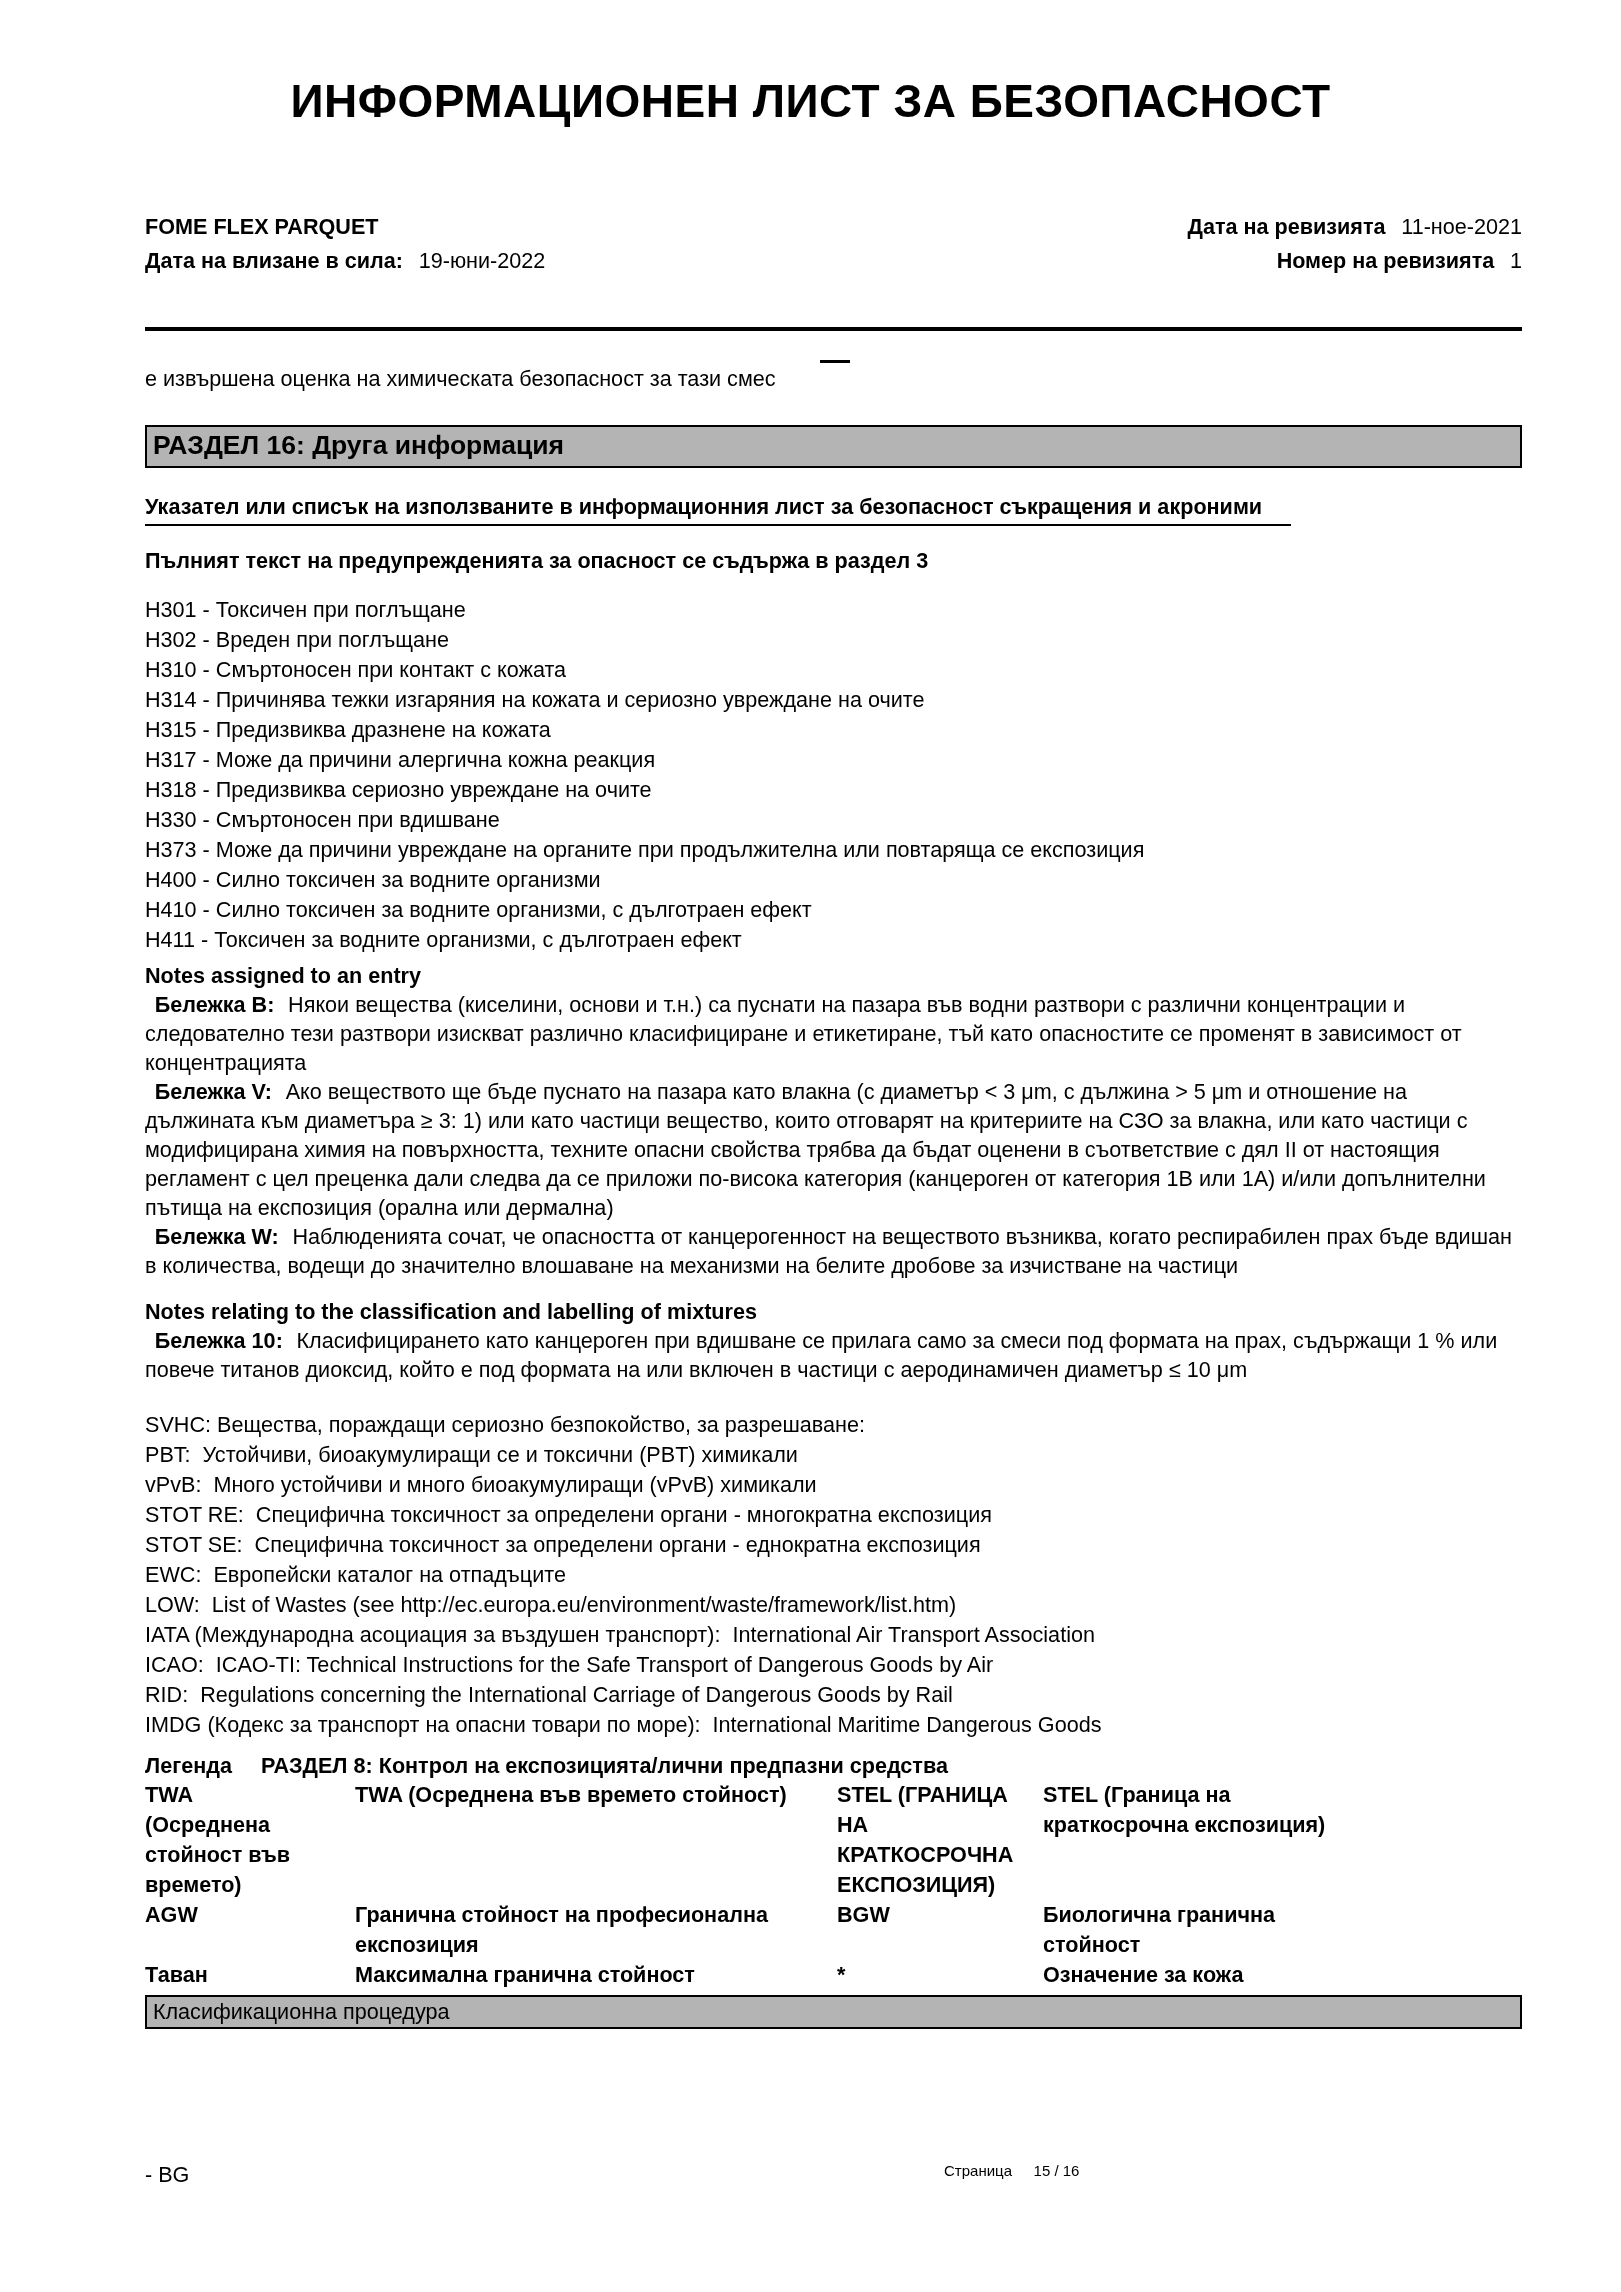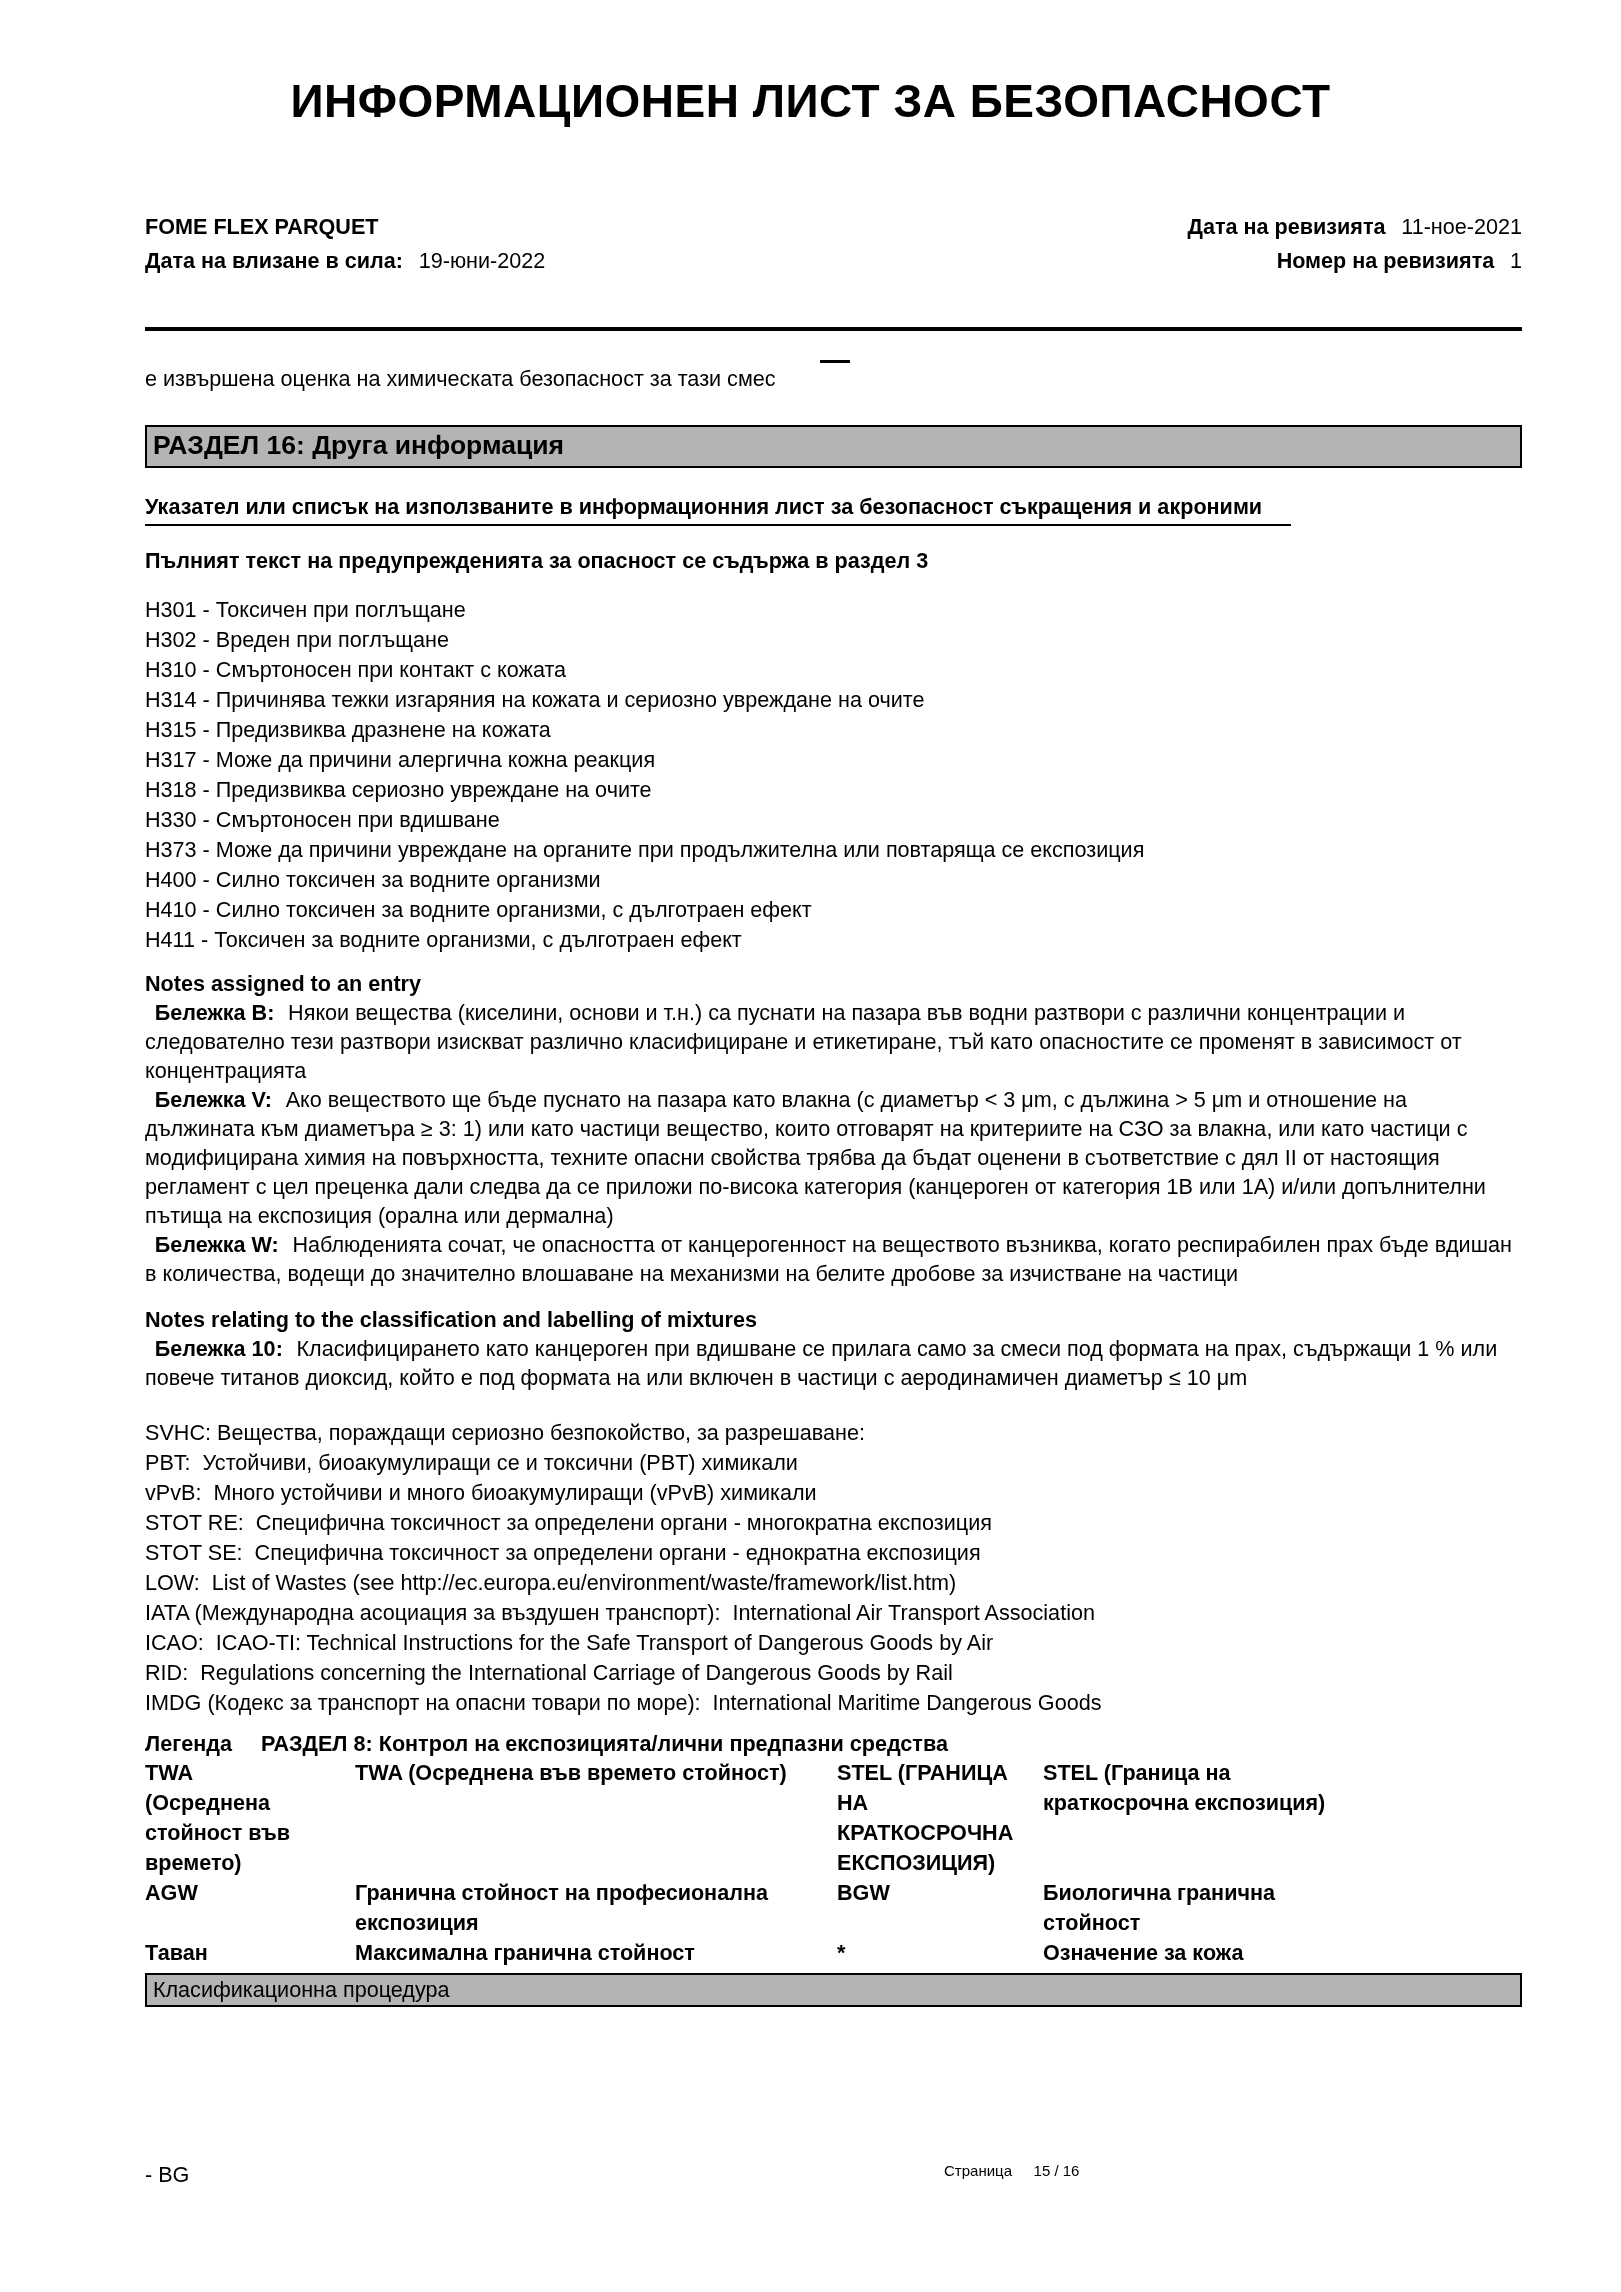--- a/index.html
+++ b/index.html
@@ -47,21 +47,21 @@
   .abbrev-heading-wrap { margin-top:24.5px; }
   .abbrev-heading {
     display:inline-block;
     font-weight:bold;
     border-bottom:2px solid #000;
     padding:0 29px 2.9px 0;
   }
   .hazard-heading { margin-top:19.6px; font-weight:bold; }
   .hazard-list { margin-top:20px; }
   .hazard-list > div { line-height:30px; white-space:pre-wrap; }
-  .notes-heading { margin-top:14px; font-weight:bold; }
+  .notes-heading { margin-top:6px; font-weight:bold; }
   .notes2-heading { margin-top:17.6px; font-weight:bold; }
   .note { margin:0; text-indent:9.8px; line-height:29px; }
   .note-label { font-weight:bold; margin-right:13.7px; }
   .abbrev-list { margin-top:25.5px; }
   .abbrev-list > div { line-height:30px; white-space:pre-wrap; }
   .legend-heading { margin-top:10.8px; font-weight:bold; }
   .legend-sec8 { margin-left:29px; }
   .legend-grid {
     display:grid;
     grid-template-columns:210px 482px 206px 1fr;
@@ -148,20 +148,21 @@
     <div class="notes2-heading">Notes relating to the classification and labelling of mixtures</div>
 
     <p class="note"><span class="note-label">Бележка 10:</span><span>Класифицирането като канцероген при вдишване се прилага само за смеси под формата на прах, съдържащи 1 % или повече титанов диоксид, който е под формата на или включен в частици с аеродинамичен диаметър ≤ 10 μm</span></p>
 
     <div class="abbrev-list">
       <div>SVHC: Вещества, пораждащи сериозно безпокойство, за разрешаване:</div>
       <div>PBT:  Устойчиви, биоакумулиращи се и токсични (PBT) химикали</div>
       <div>vPvB:  Много устойчиви и много биоакумулиращи (vPvB) химикали</div>
       <div>STOT RE:  Специфична токсичност за определени органи - многократна експозиция</div>
       <div>STOT SE:  Специфична токсичност за определени органи - еднократна експозиция</div>
+      <div>EWC:  Европейски каталог на отпадъците</div>
       <div>LOW:  List of Wastes (see http://ec.europa.eu/environment/waste/framework/list.htm)</div>
       <div>IATA (Международна асоциация за въздушен транспорт):  International Air Transport Association</div>
       <div>ICAO:  ICAO-TI: Technical Instructions for the Safe Transport of Dangerous Goods by Air</div>
       <div>RID:  Regulations concerning the International Carriage of Dangerous Goods by Rail</div>
       <div>IMDG (Кодекс за транспорт на опасни товари по море):  International Maritime Dangerous Goods</div>
     </div>
 
     <div class="legend-heading">
       <span>Легенда</span><span class="legend-sec8">РАЗДЕЛ 8: Контрол на експозицията/лични предпазни средства</span>
     </div>

